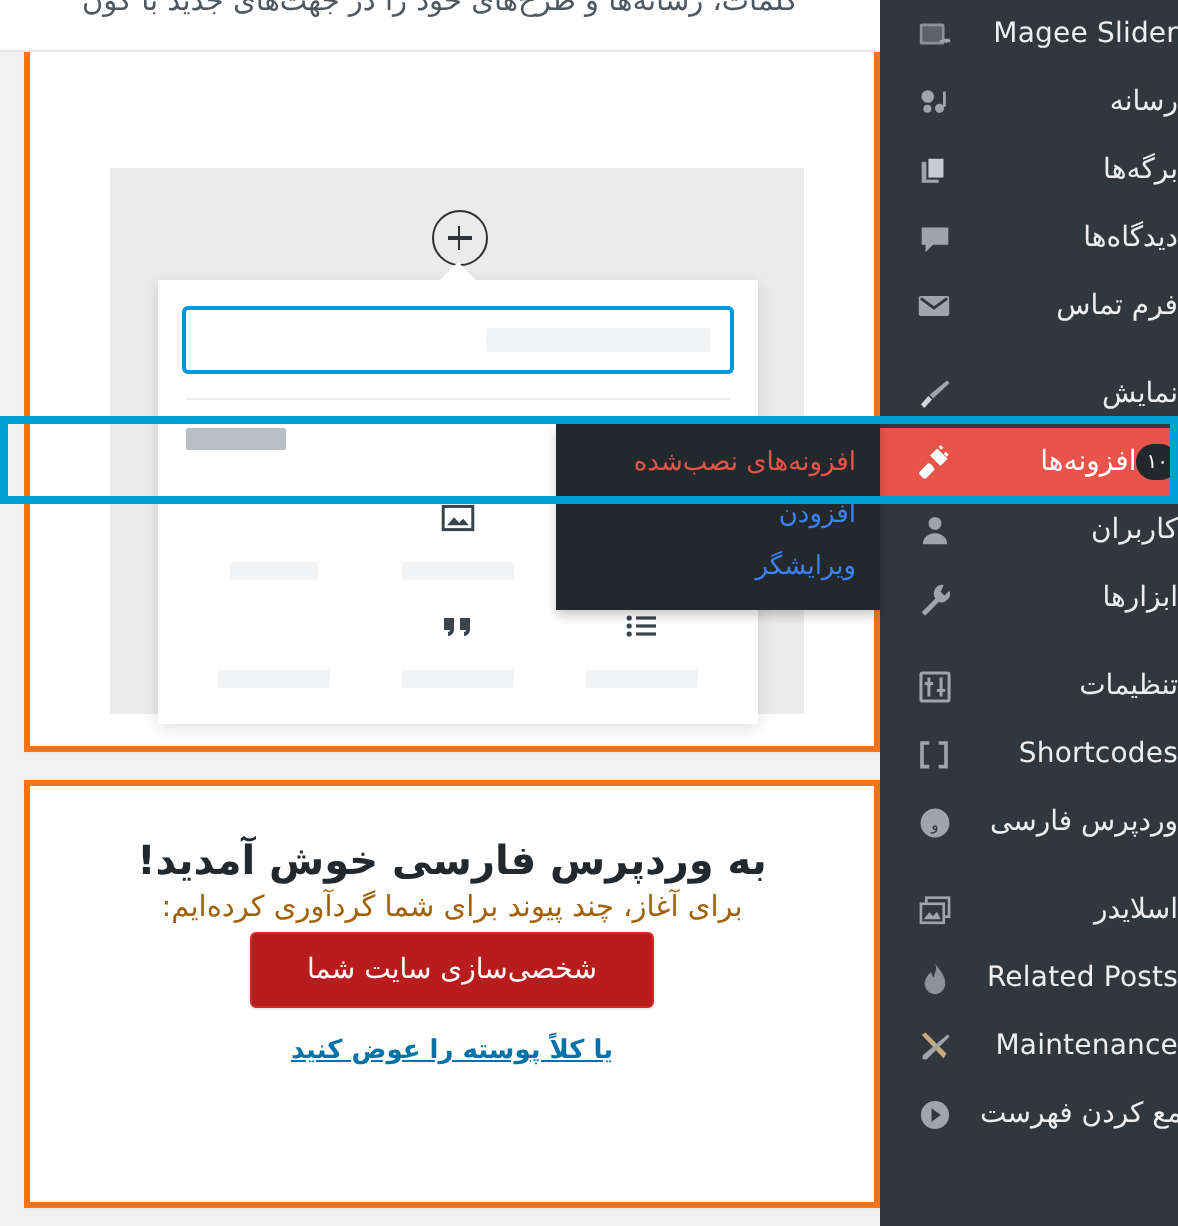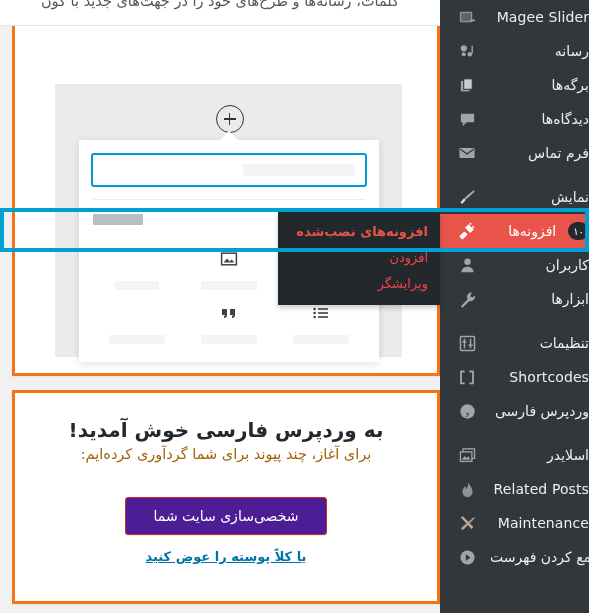--- a/index.html
+++ b/index.html
@@ -86,21 +86,21 @@
     align-items: center;
     justify-content: center;
     min-width: 18px;
     height: 18px;
     padding: 0 5px;
     box-sizing: border-box;
     border-radius: 10px;
     background: #23282d;
     color: #fff;
     font-size: 10px;
-    margin-left: 12px;
+    margin-left: 0;
     vertical-align: middle;
   }
   .badge.seo { background: #46b1c9; color: #fff; }
 
   
   #plugins-submenu {
     position: absolute;
     top: 212px;
     right: 149px;
     width: 162px;
@@ -108,26 +108,26 @@
     z-index: 40;
     padding: 7px 0 8px 0;
     box-sizing: border-box;
     box-shadow: 0 3px 5px rgba(0,0,0,0.2);
   }
   .submenu-item {
     height: 26px;
     line-height: 26px;
     padding: 0 12px 0 12px;
     text-align: right;
-    color: #ef4444;
+    color: #3b82f6;
     font-size: 13px;
     cursor: pointer;
     white-space: nowrap;
   }
-  .submenu-item.is-current { color: #e8544a; font-weight: bold; }
+  .submenu-item.is-current { color: #e8544a; font-weight: normal; }
 
   
   #wpcontent {
     position: absolute;
     top: 0;
     right: 149px;
     left: 0;
     height: 613px;
     background: #f1f1f1;
     overflow: hidden;
@@ -296,27 +296,27 @@
     margin: 3px 0 0 0;
   }
   .welcome-head {
     font-size: 13px;
     font-weight: bold;
     color: #23282d;
     margin: 30px 0 0 0;
   }
   .btn-primary {
     display: inline-block;
-    background: #4c1d95;
+    background: #b91c1c;
     border: 1px solid #d02c21;
     border-radius: 3px;
     color: #fff;
     font-size: 14px;
     padding: 10px 28px;
-    margin: 35px 0 0 0;
+    margin: 4px 0 0 0;
     cursor: pointer;
     box-shadow: 0 1px 0 rgba(0,0,0,0.08);
   }
   .link-sub {
     display: block;
     margin-top: 14px;
     color: #0073aa;
     font-size: 13px;
     text-decoration: underline;
     cursor: pointer;

